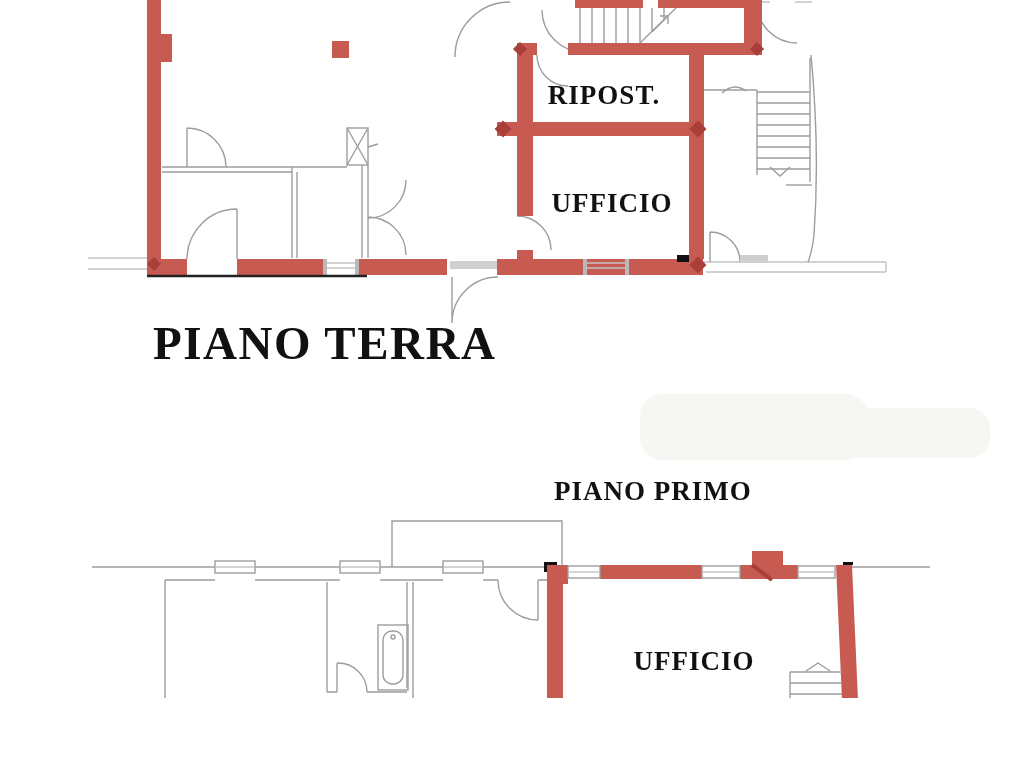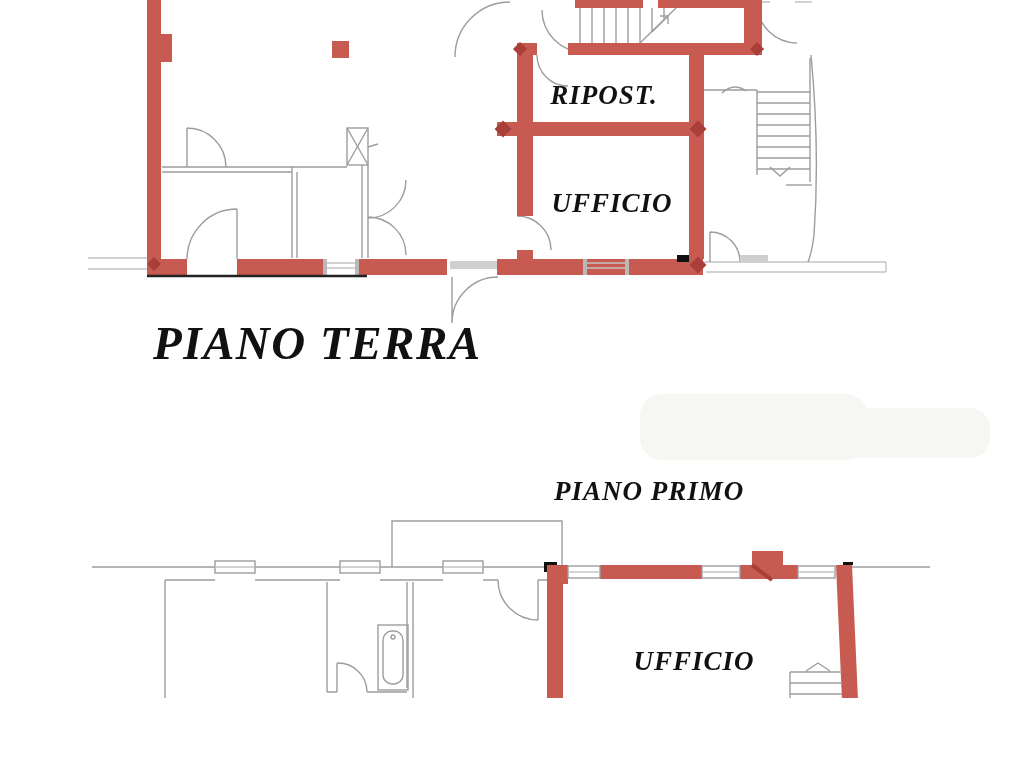--- a/index.html
+++ b/index.html
@@ -1,20 +1,20 @@
 <!DOCTYPE html>
 <html style="--red: #c75a51; --redDark: #a83f39; --gray: #9d9d9d; --grayLt: #c3c3c3; --ink: #111111; --bg: #ffffff;"><head>
 <meta charset="utf-8">
 <style>
   :root{
     --red:#c75a51; --redDark:#a83f39; --gray:#9d9d9d; --grayLt:#c3c3c3;
     --ink:#111111; --bg:#ffffff;
   }
   html,body{margin:0;padding:0;background:var(--bg);}
-  .canvas{position:relative;width:1024px;height:698px;background:var(--bg);overflow:hidden;font-style:italic;}
+  .canvas{position:relative;width:1024px;height:698px;background:var(--bg);overflow:hidden;}
   svg{display:block;}
   .rw{fill:var(--red);stroke:none;}
   .rd{fill:var(--redDark);stroke:none;}
   .gl1{stroke:var(--gray);stroke-width:1.4;fill:none;}
   .glt{stroke:var(--grayLt);stroke-width:1.4;fill:none;}
   .win{fill:#ffffff;stroke:var(--gray);stroke-width:1.4;}
   .cap{fill:#b9b9b9;stroke:none;}
   .sill{fill:#cfcfcf;stroke:none;}
   .blk{stroke:#222;stroke-width:2.5;fill:none;}
   .mark{fill:#111;}

